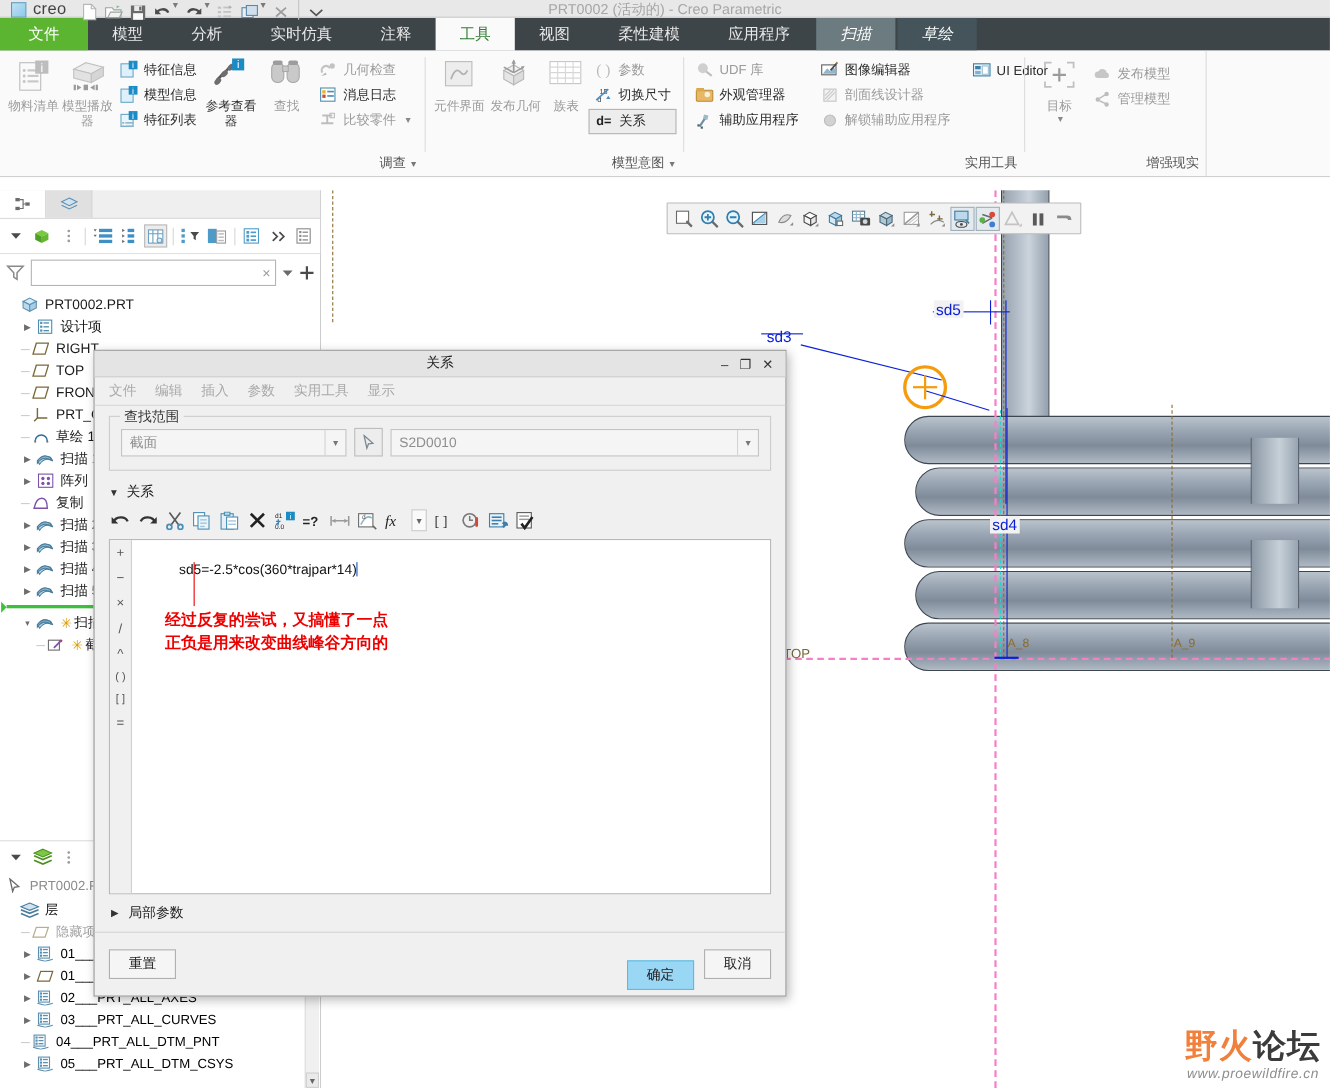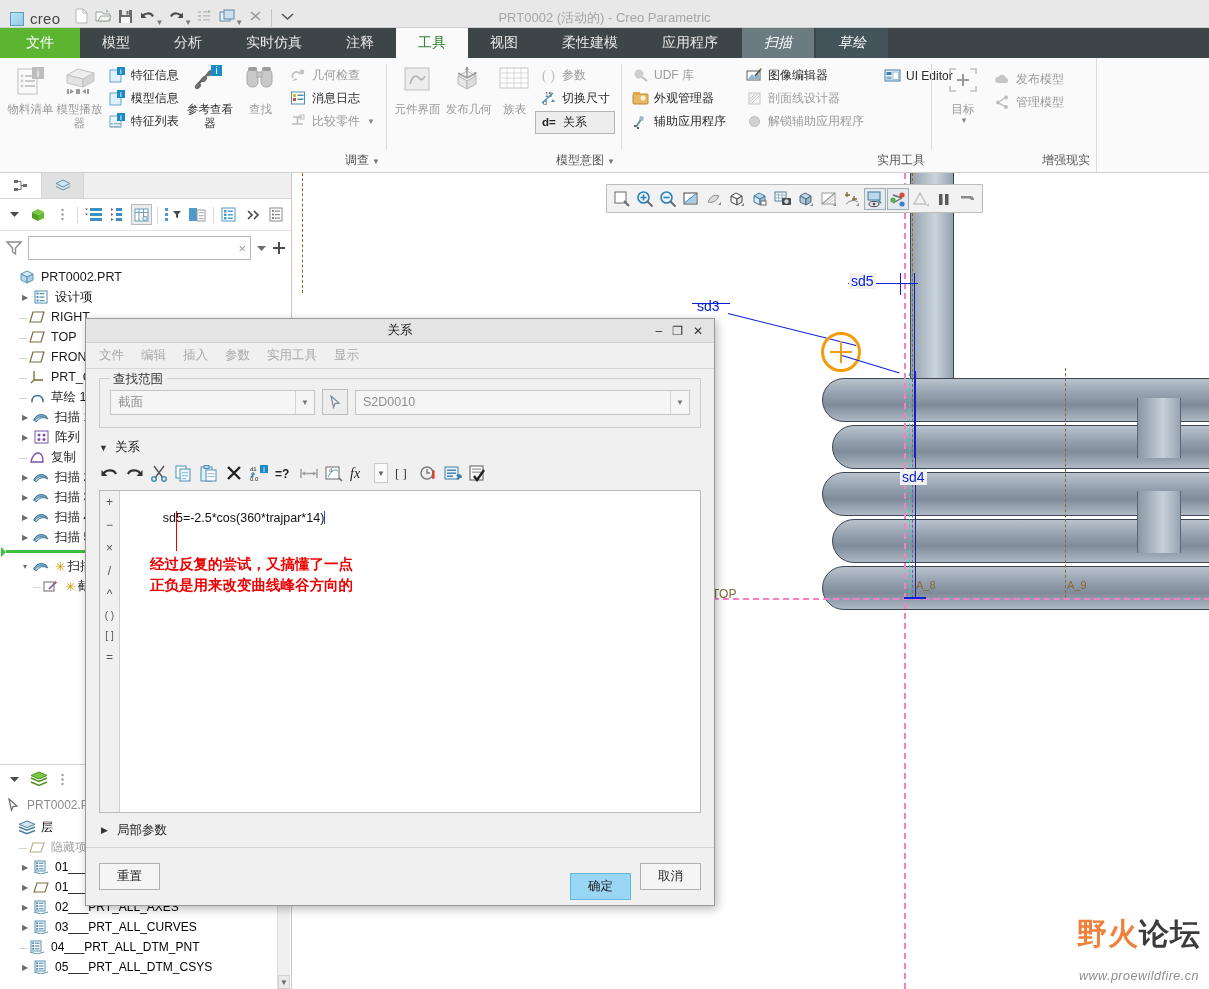--- a/index.html
+++ b/index.html
@@ -9,22 +9,22 @@
     font-family:"Liberation Sans","DejaVu Sans",sans-serif;
     font-size:12px;
     background:#fff;
     overflow:hidden;
     position:relative;
     -webkit-font-smoothing:antialiased;
   }
 
   
   .qat {
-    height:28px; background:#e8e8e8;
-    display:flex; align-items:flex-end;
+    height:16px; background:#e8e8e8;
+    display:flex; align-items:flex-start;
     border-bottom:1px solid #d0d0d0;
     position:relative;
   }
   .creo-logo { display:flex; align-items:center; gap:6px; padding:0 10px 0 10px; }
   .creo-cube {
     width:14px;height:14px;
     background:linear-gradient(135deg,#bfe3f5 0%,#8ec9e8 100%);
     border:1px solid #5b9bc0;
   }
   .creo-txt { font-size:15px; color:#444; letter-spacing:.3px; }
@@ -173,21 +173,21 @@
   .note-red {
     position:absolute; color:#ee0000; font-weight:bold; font-size:14.5px;
     line-height:1.35; white-space:nowrap;
   }
   .axis-lbl { position:absolute; color:#8a6b2f; font-size:11px; }
 
   .watermark { position:absolute; right:8px; bottom:6px; text-align:center; }
   .wm-top { font-size:30px; font-weight:bold; letter-spacing:1px; line-height:1; }
   .wm-o { color:#f0803c; }
   .wm-b { color:#3b3b3b; }
-  .wm-url { font-size:12.5px; color:#8d8d8d; font-style:italic; letter-spacing:.5px; margin-top:20px;}
+  .wm-url { font-size:12.5px; color:#8d8d8d; font-style:italic; letter-spacing:.5px; margin-top:2px;}
 
   
   .dialog {
     position:absolute; left:85px; top:318px; width:630px; height:588px;
     background:#f0f0f0; border:1px solid #9a9a9a;
     box-shadow:2px 3px 9px rgba(0,0,0,.28);
     display:flex; flex-direction:column;
     z-index:40;
   }
   .dlg-title {

